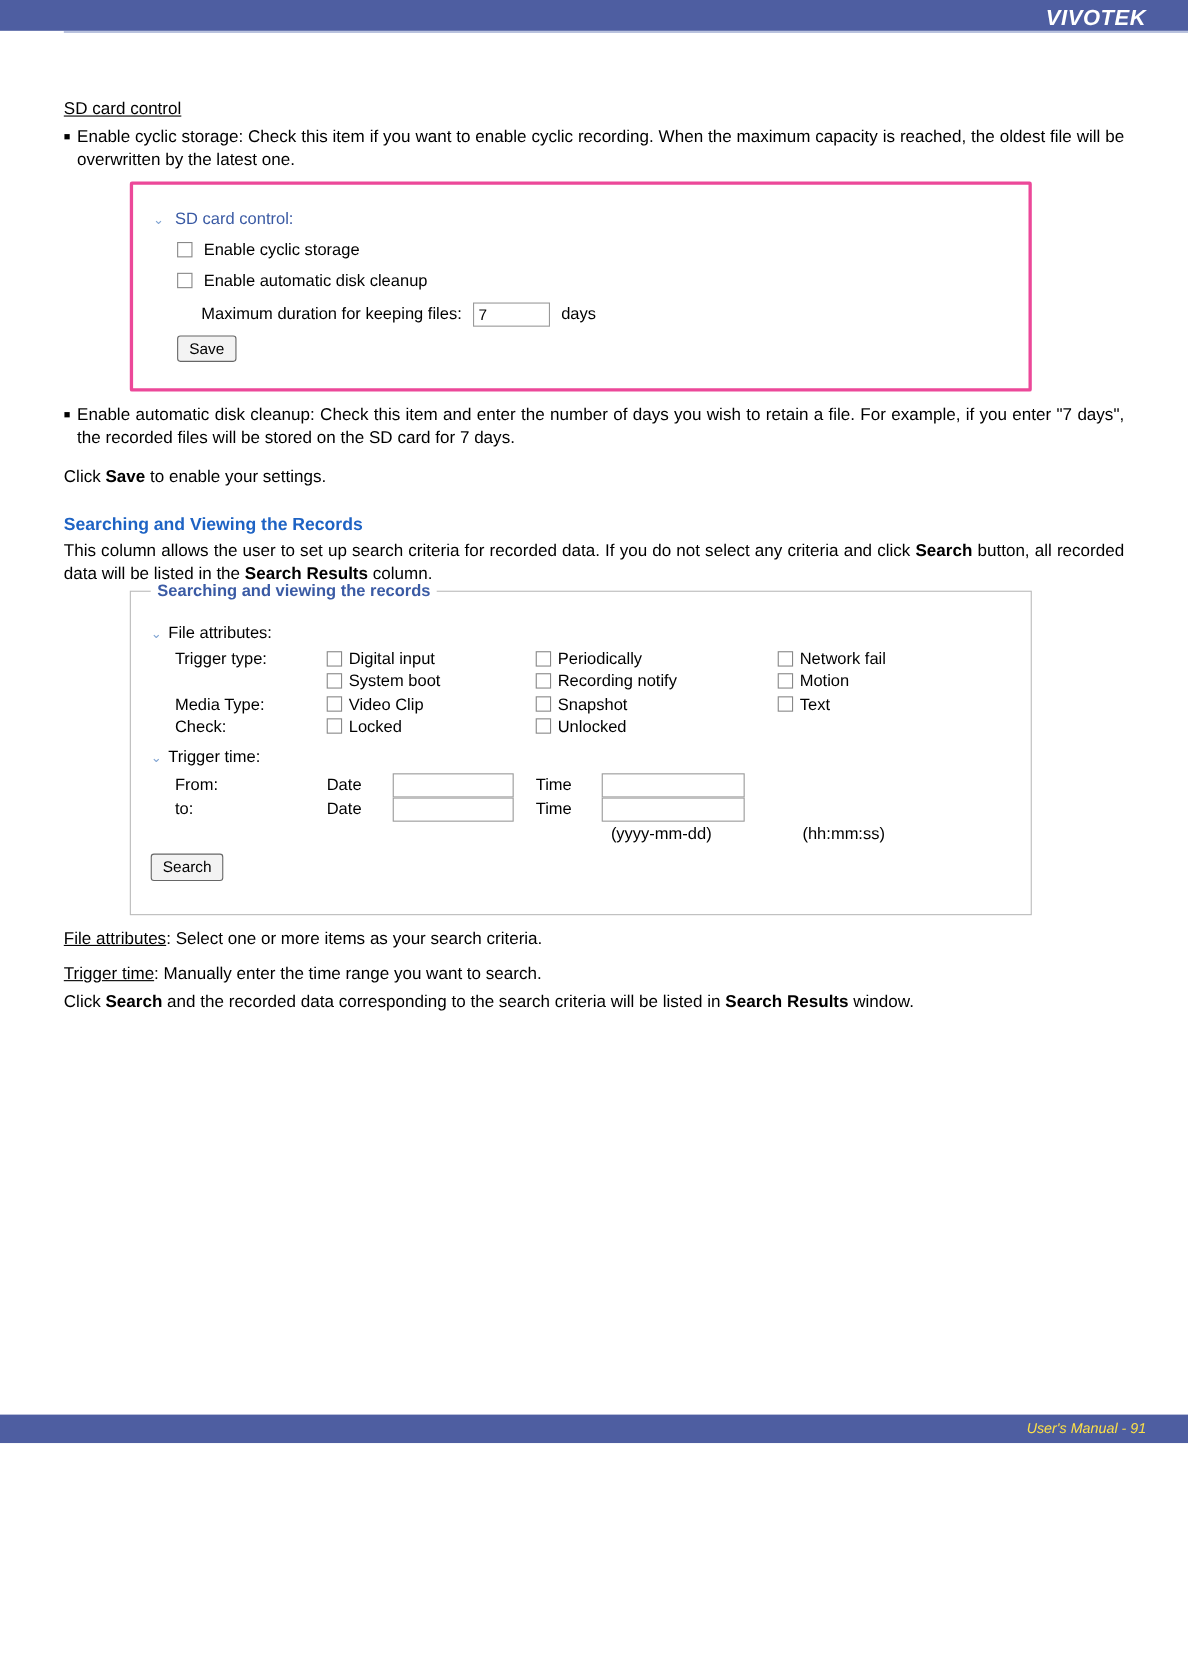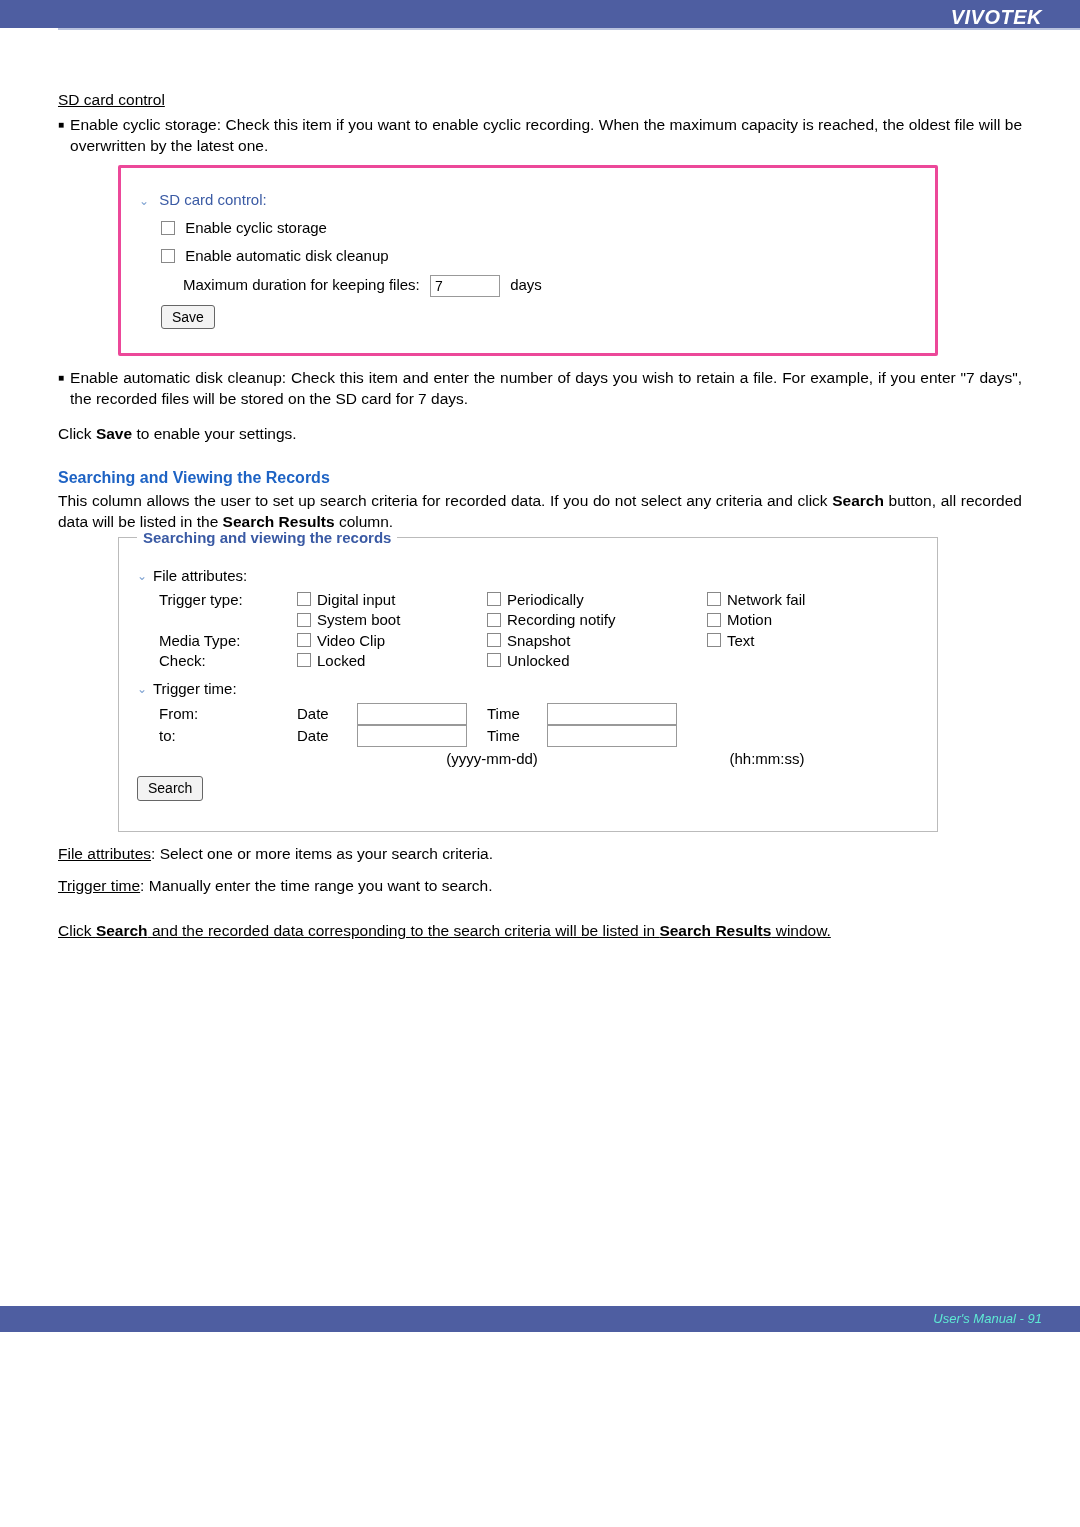--- a/index.html
+++ b/index.html
@@ -133,40 +133,40 @@
     align-items: center;
     margin-top: 8px;
     margin-bottom: 4px;
   }
   .sub-header .chev { margin-left: 0; }
   .time-label { width: 60px; display: inline-block; }
   .hint-row {
     display: flex;
     margin-top: 2px;
   }
-  .hint-a { width: 350px; text-align: center; padding-left: 40px; }
+  .hint-a { width: 350px; text-align: right; padding-left: 40px; }
   .hint-b { width: 240px; text-align: center; }
   .blue-head {
     color: #1e63c4;
     font-weight: bold;
     font-size: 16px;
     margin-bottom: 2px;
   }
   .footer {
     background: #4e5ea1;
     height: 26px;
     width: 100%;
     position: relative;
     margin-top: 340px;
   }
   .footer-text {
     position: absolute;
     right: 38px;
     top: 5px;
-    color: #5eead4;
+    color: #fde047;
     font-style: italic;
     font-size: 13px;
   }
 </style>
 </head>
 <body>
 
 <div class="header-bar">
   <span class="header-brand">VIVOTEK</span>
 </div>
@@ -326,21 +326,21 @@
       <span class="btn">Search</span>
     </div>
   </div>
 
   <div class="para" style="margin-top:10px;">
     <span class="u">File attributes</span><span>: Select one or more items as your search criteria.</span>
   </div>
   <div class="para" style="margin-top:12px;">
     <span class="u">Trigger time</span><span>: Manually enter the time range you want to search.</span>
   </div>
-  <div class="para justify" style="margin-top:24px;text-decoration:underline;">
+  <div class="para justify" style="margin-top:4px;">
     <span>Click </span><span class="b">Search</span><span> and the recorded data corresponding to the search criteria will be listed in </span><span class="b">Search Results</span><span> window.</span>
   </div>
 
 </div>
 
 <div class="footer">
   <span class="footer-text">User's Manual - 91</span>
 </div>
 
 </body></html>

